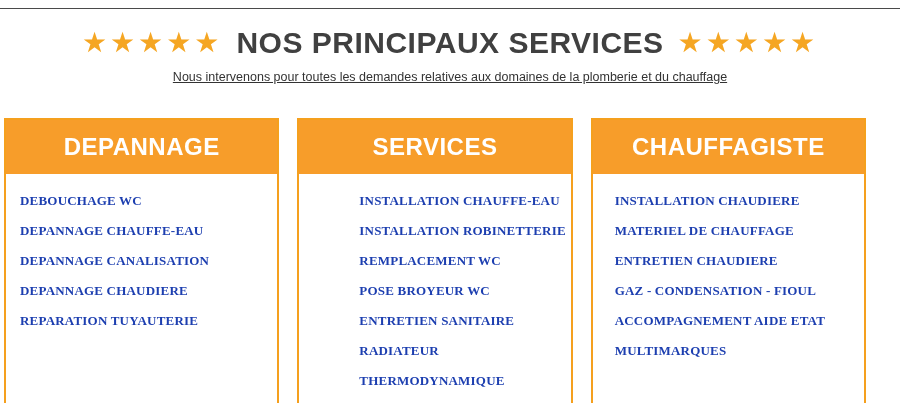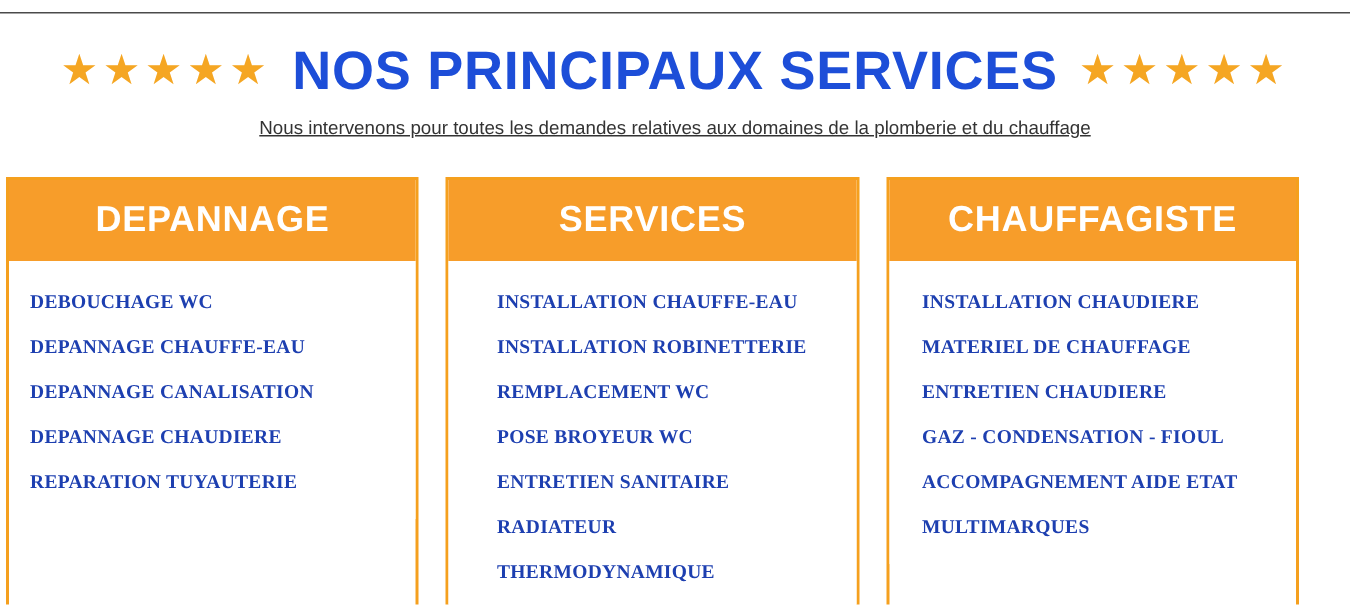--- a/index.html
+++ b/index.html
@@ -35,23 +35,23 @@
     justify-content: center;
     gap: 14px;
   }
   .stars {
     color: #f5a623;
     font-size: 28px;
     letter-spacing: 3px;
     line-height: 1;
   }
   .main-title {
-    font-size: 36px;
+    font-size: 30px;
     font-weight: bold;
-    color: #1d4ed8;
+    color: #404040;
     letter-spacing: 0.5px;
     white-space: nowrap;
   }
   .subtitle {
     margin-top: 10px;
     font-size: 12.5px;
     color: #333333;
     text-decoration: underline;
   }
   .columns {
@@ -85,21 +85,21 @@
     font-family: Liberation Serif, serif;
   }
   .service-item {
     color: #1d3fb0;
     font-size: 13px;
     font-weight: bold;
     padding: 7px 0 7px 14px;
     letter-spacing: 0.2px;
     white-space: nowrap;
   }
-  .card.center .service-item { padding-left: 32px; }
+  .card.center .service-item { padding-left: 32px; margin-left: 28px; }
   .card.right .service-item { padding-left: 22px; }
 </style>
 </head>
 <body>
 
 <div class="top-rule"></div>
 
 <div class="header">
   <div class="title-row">
     <span class="stars">★★★★★</span>

